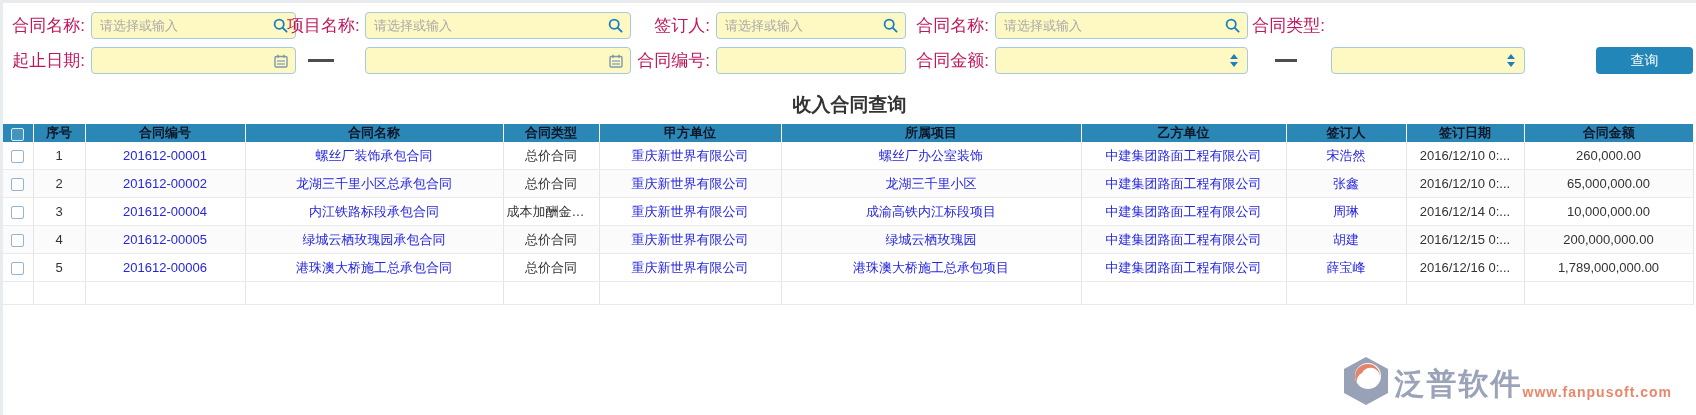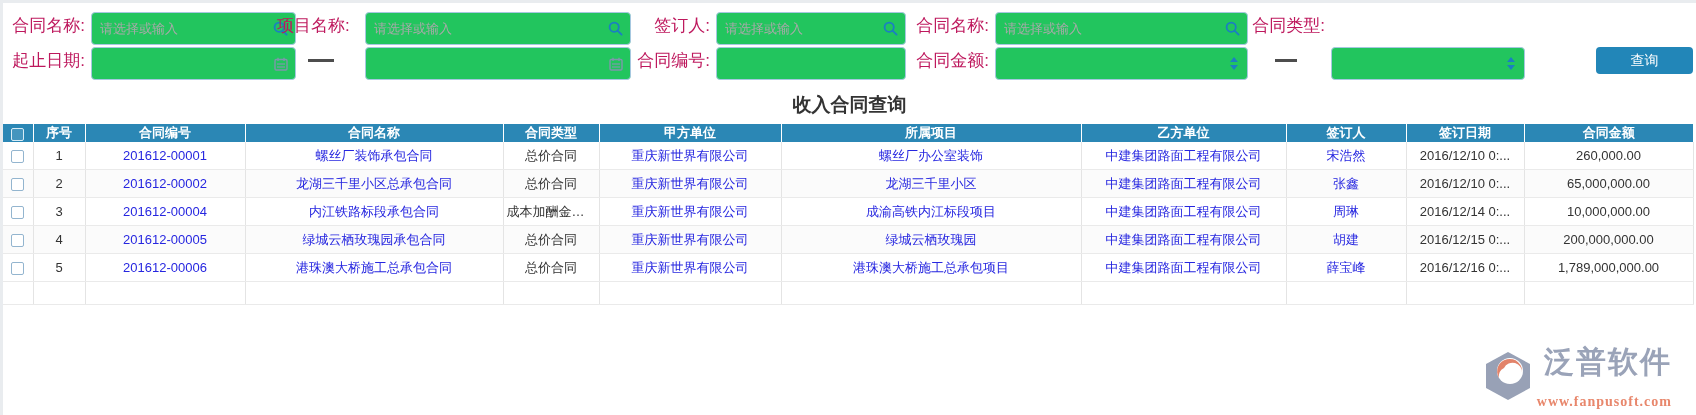--- a/index.html
+++ b/index.html
@@ -4,76 +4,76 @@
 <style>
   html,body{margin:0;padding:0;background:#fff;}
   .page{
     position:relative;width:1696px;height:415px;box-sizing:border-box;
     background:#fff;border-top:3px solid #e9ecef;border-left:3px solid #e9ecef;
     font-family:"Liberation Sans",sans-serif;overflow:hidden;
   }
   
   .flabel{position:absolute;height:27px;line-height:27px;font-size:17px;color:#be185d;text-align:right;white-space:nowrap;}
   .fctl{
-    position:absolute;height:33px;box-sizing:border-box;display:flex;align-items:center;
-    border:1px solid #a6c8e0;border-radius:4px;background:#22c55e;gap:16px;
+    position:absolute;height:27px;box-sizing:border-box;display:flex;align-items:center;
+    border:1px solid #a6c8e0;border-radius:4px;background:#fef9c3;gap:16px;
   }
   .fctl input{
     border:0;outline:0;flex:1;min-width:0;height:100%;padding:0 4px 0 8px;
     font-size:13px;color:#333;background:transparent;font-family:"Liberation Sans",sans-serif;
   }
   .fctl input::placeholder{color:#a9a9a9;}
   .selval{flex:1;padding-left:8px;font-size:13px;color:#333;}
   .sicon{display:flex;margin-right:7px;}
   .calicon{display:flex;margin-right:7px;}
   .spinner{display:flex;flex-direction:column;row-gap:3px;margin-right:9px;}
   .tri-up{width:0;height:0;border-left:4px solid transparent;border-right:4px solid transparent;border-bottom:5px solid #1b7fc2;}
   .tri-down{width:0;height:0;border-left:4px solid transparent;border-right:4px solid transparent;border-top:5px solid #1b7fc2;}
   .dd-arrow{width:0;height:0;border-left:5px solid transparent;border-right:5px solid transparent;border-top:6px solid #1b7fc2;margin-right:10px;}
   .dash{position:absolute;height:3px;background:#4d4d4d;}
   .r1{top:9px;} .r2{top:44px;}
   .l1{left:8px;width:74px;}   .i1{left:88px;width:205px;}
-  .l2{left:274px;width:72px;} .i2{left:362px;width:266px;}
+  .l2{left:284px;width:72px;} .i2{left:362px;width:266px;}
   .l3{left:630px;width:77px;} .i3{left:713px;width:190px;}
   .l4{left:906px;width:80px;} .i4{left:992px;width:253px;}
   .l5{left:1242px;width:80px;}.i5{left:1328px;width:194px;}
   .dash1{left:305px;top:56px;width:26px;}
   .dash2{left:1272px;top:56px;width:22px;}
   .qbtn{
     position:absolute;left:1593px;top:44px;width:97px;height:27px;
     background:#2286b8;color:#fff;border:none;border-radius:4px;
     font-size:14px;font-family:"Liberation Sans",sans-serif;cursor:pointer;
   }
   
   .title{position:absolute;top:88px;left:0;right:0;height:28px;line-height:28px;text-align:center;
     font-size:19px;font-weight:bold;color:#333;}
   
   .tblwrap{position:absolute;top:121px;left:0;right:3px;}
   table{width:100%;border-collapse:collapse;table-layout:fixed;font-size:13px;}
   th{
-    background:#2b87b5;color:#ffffff;font-weight:600;height:16px;padding:0 2px;
+    background:#2b87b5;color:#0f172a;font-weight:600;height:16px;padding:0 2px;
     border-right:1px solid rgba(255,255,255,.35);white-space:nowrap;overflow:hidden;
   }
   th:last-child{border-right:none;}
   td{
     height:27px;padding:0 3px;text-align:center;color:#333;background:#fff;
     border-right:1px solid #e4e4e4;border-bottom:1px solid #eaeaea;
     white-space:nowrap;overflow:hidden;text-overflow:ellipsis;
   }
   td:last-child{border-right:1px solid #e4e4e4;}
   tr.alt td{background:#fbfbfb;}
   td.link{color:#2626e0;cursor:pointer;}
   tr.totalrow td{height:28px;}
   tr.emptyrow td{height:22px;}
   .cbx{display:inline-block;width:13px;height:13px;box-sizing:border-box;border:1px solid #93b5cf;border-radius:2px;background:#fff;vertical-align:middle;cursor:pointer;}
   .cbx.hdr{border-color:#d8ecf6;background:rgba(255,255,255,.12);}
   
   .logo{position:absolute;right:24px;bottom:5px;display:flex;align-items:center;}
   .logo-icon{margin-right:6px;}
-  .logo-col{display:flex;flex-direction:column;align-items:flex-end;font-family:Liberation Serif, serif;}
+  .logo-col{display:flex;flex-direction:row;align-items:flex-end;}
   .logo-text{font-size:30px;font-weight:bold;color:#9aa3b8;letter-spacing:2px;line-height:1.05;}
   .logo-url{font-size:14px;font-weight:bold;color:#e8876c;margin-top:17px;letter-spacing:1px;}
 </style>
 </head>
 <body>
 
 <div class="page">
 
   <div class="flabel r1 l1">合同名称:</div>
   <div class="fctl r1 i1">

